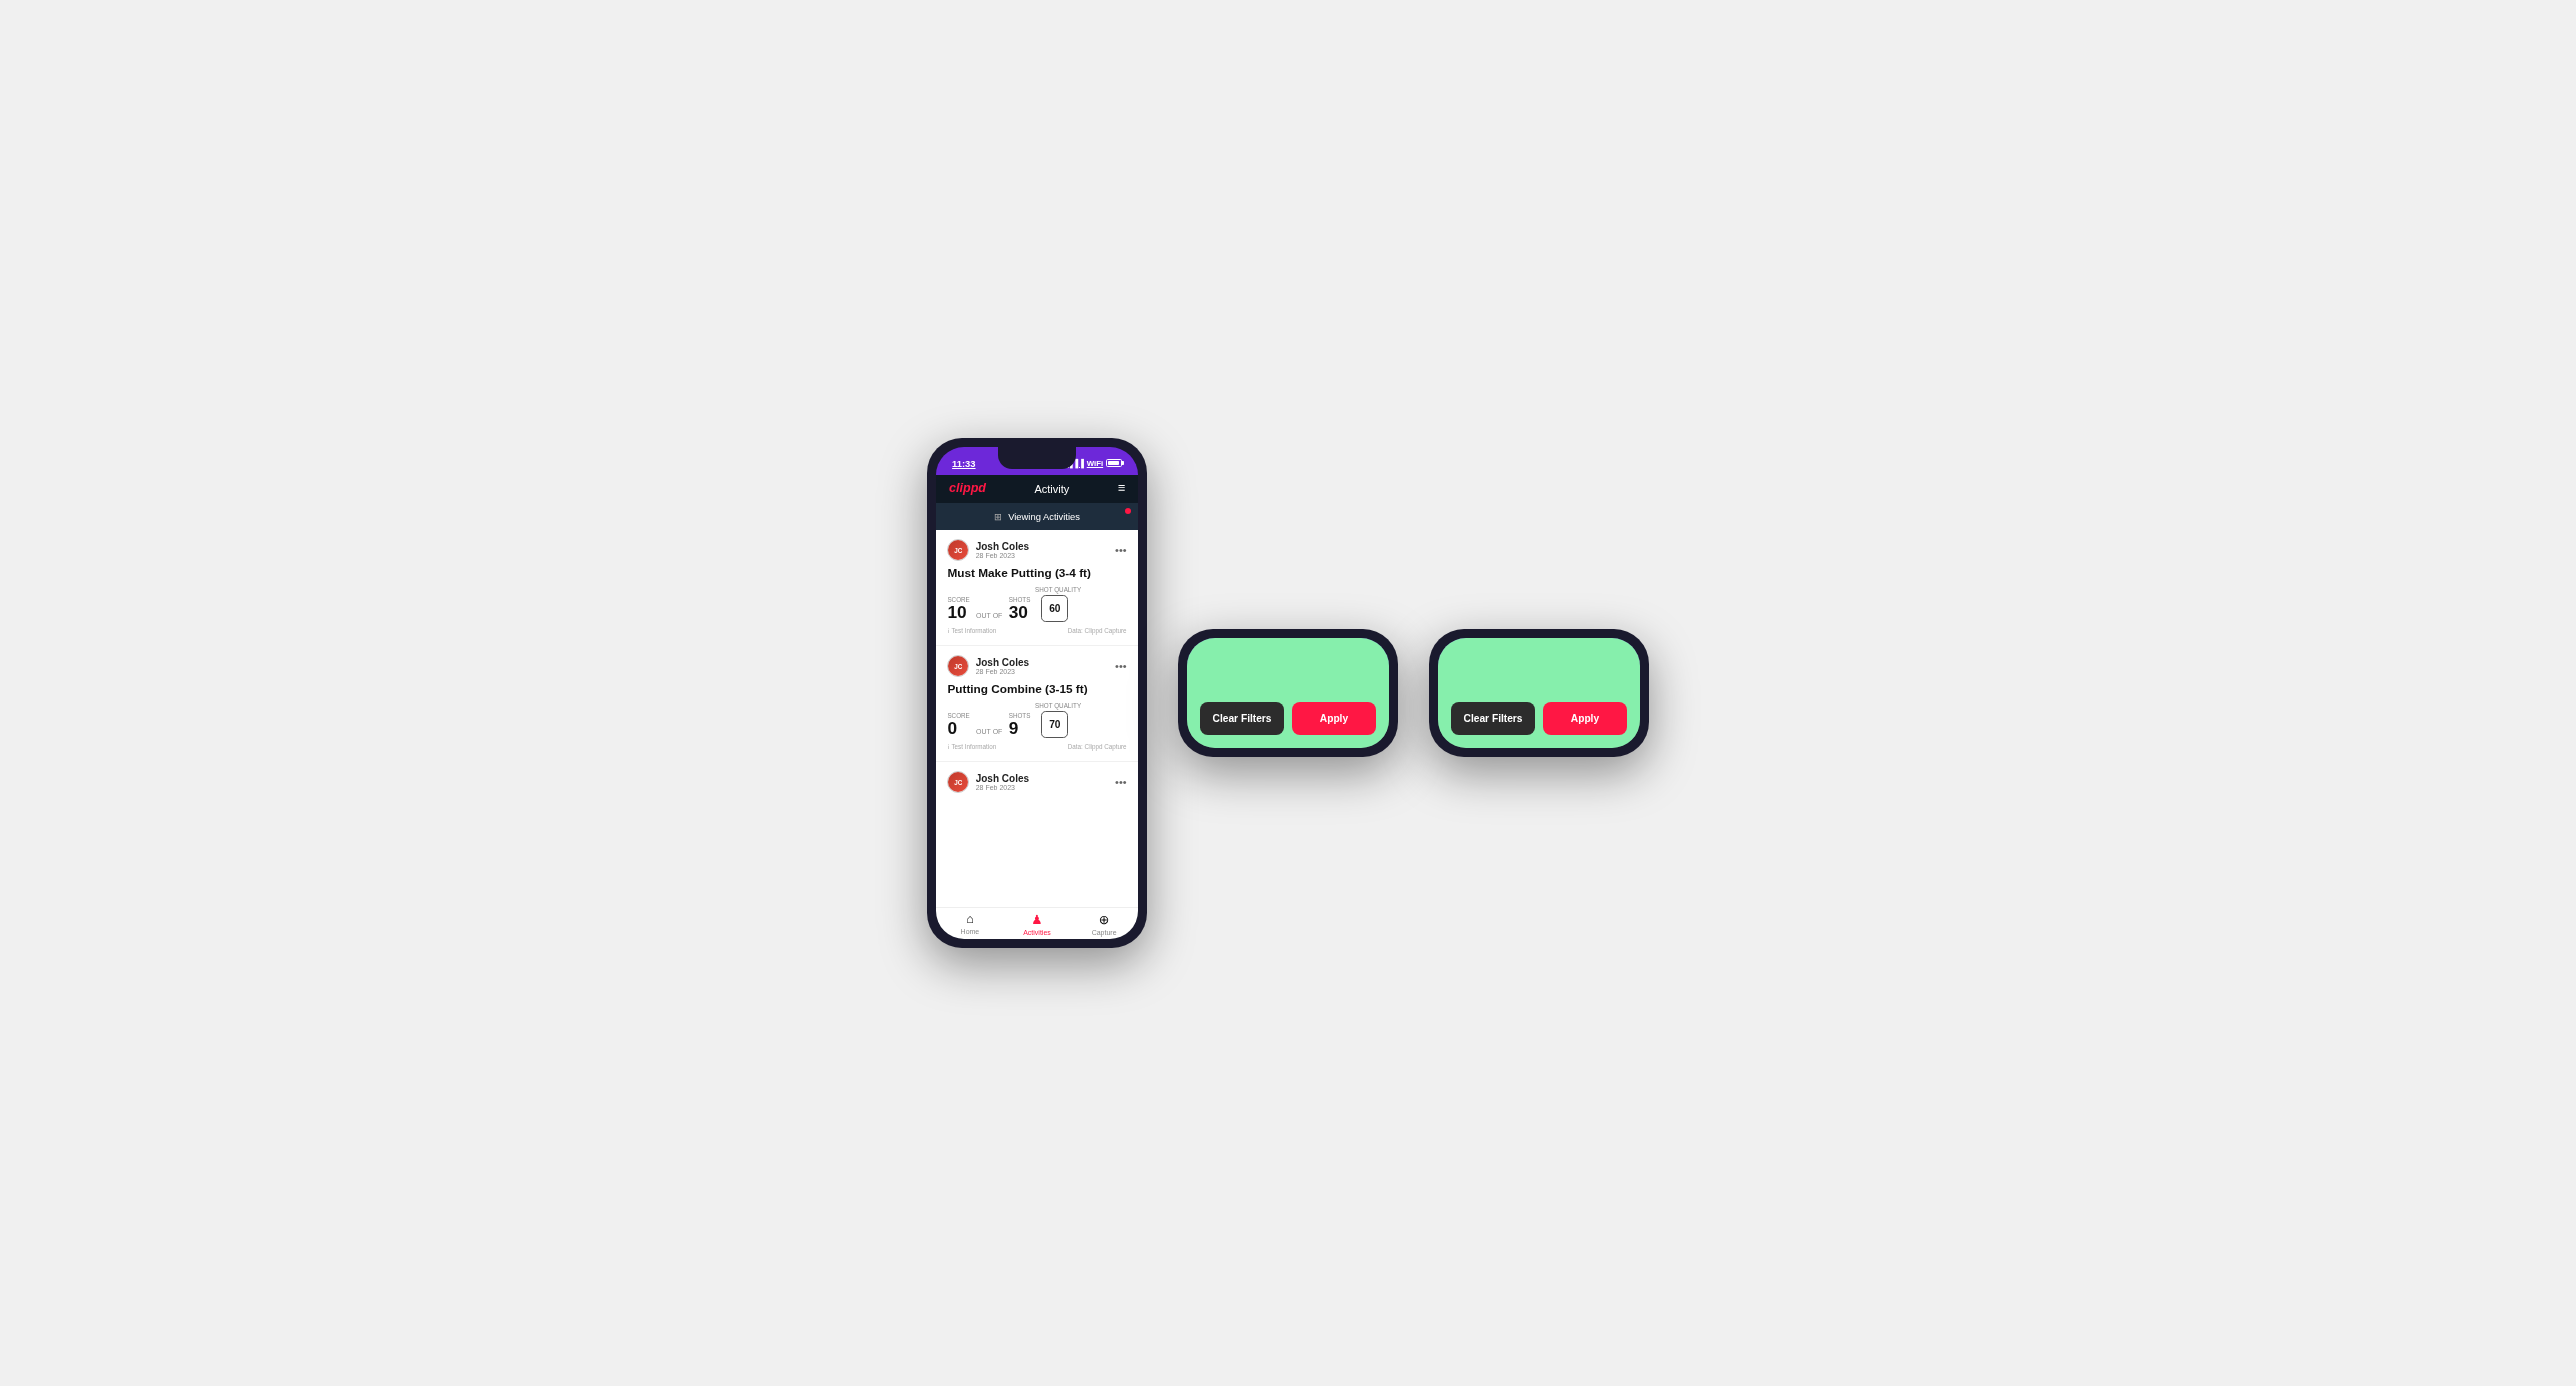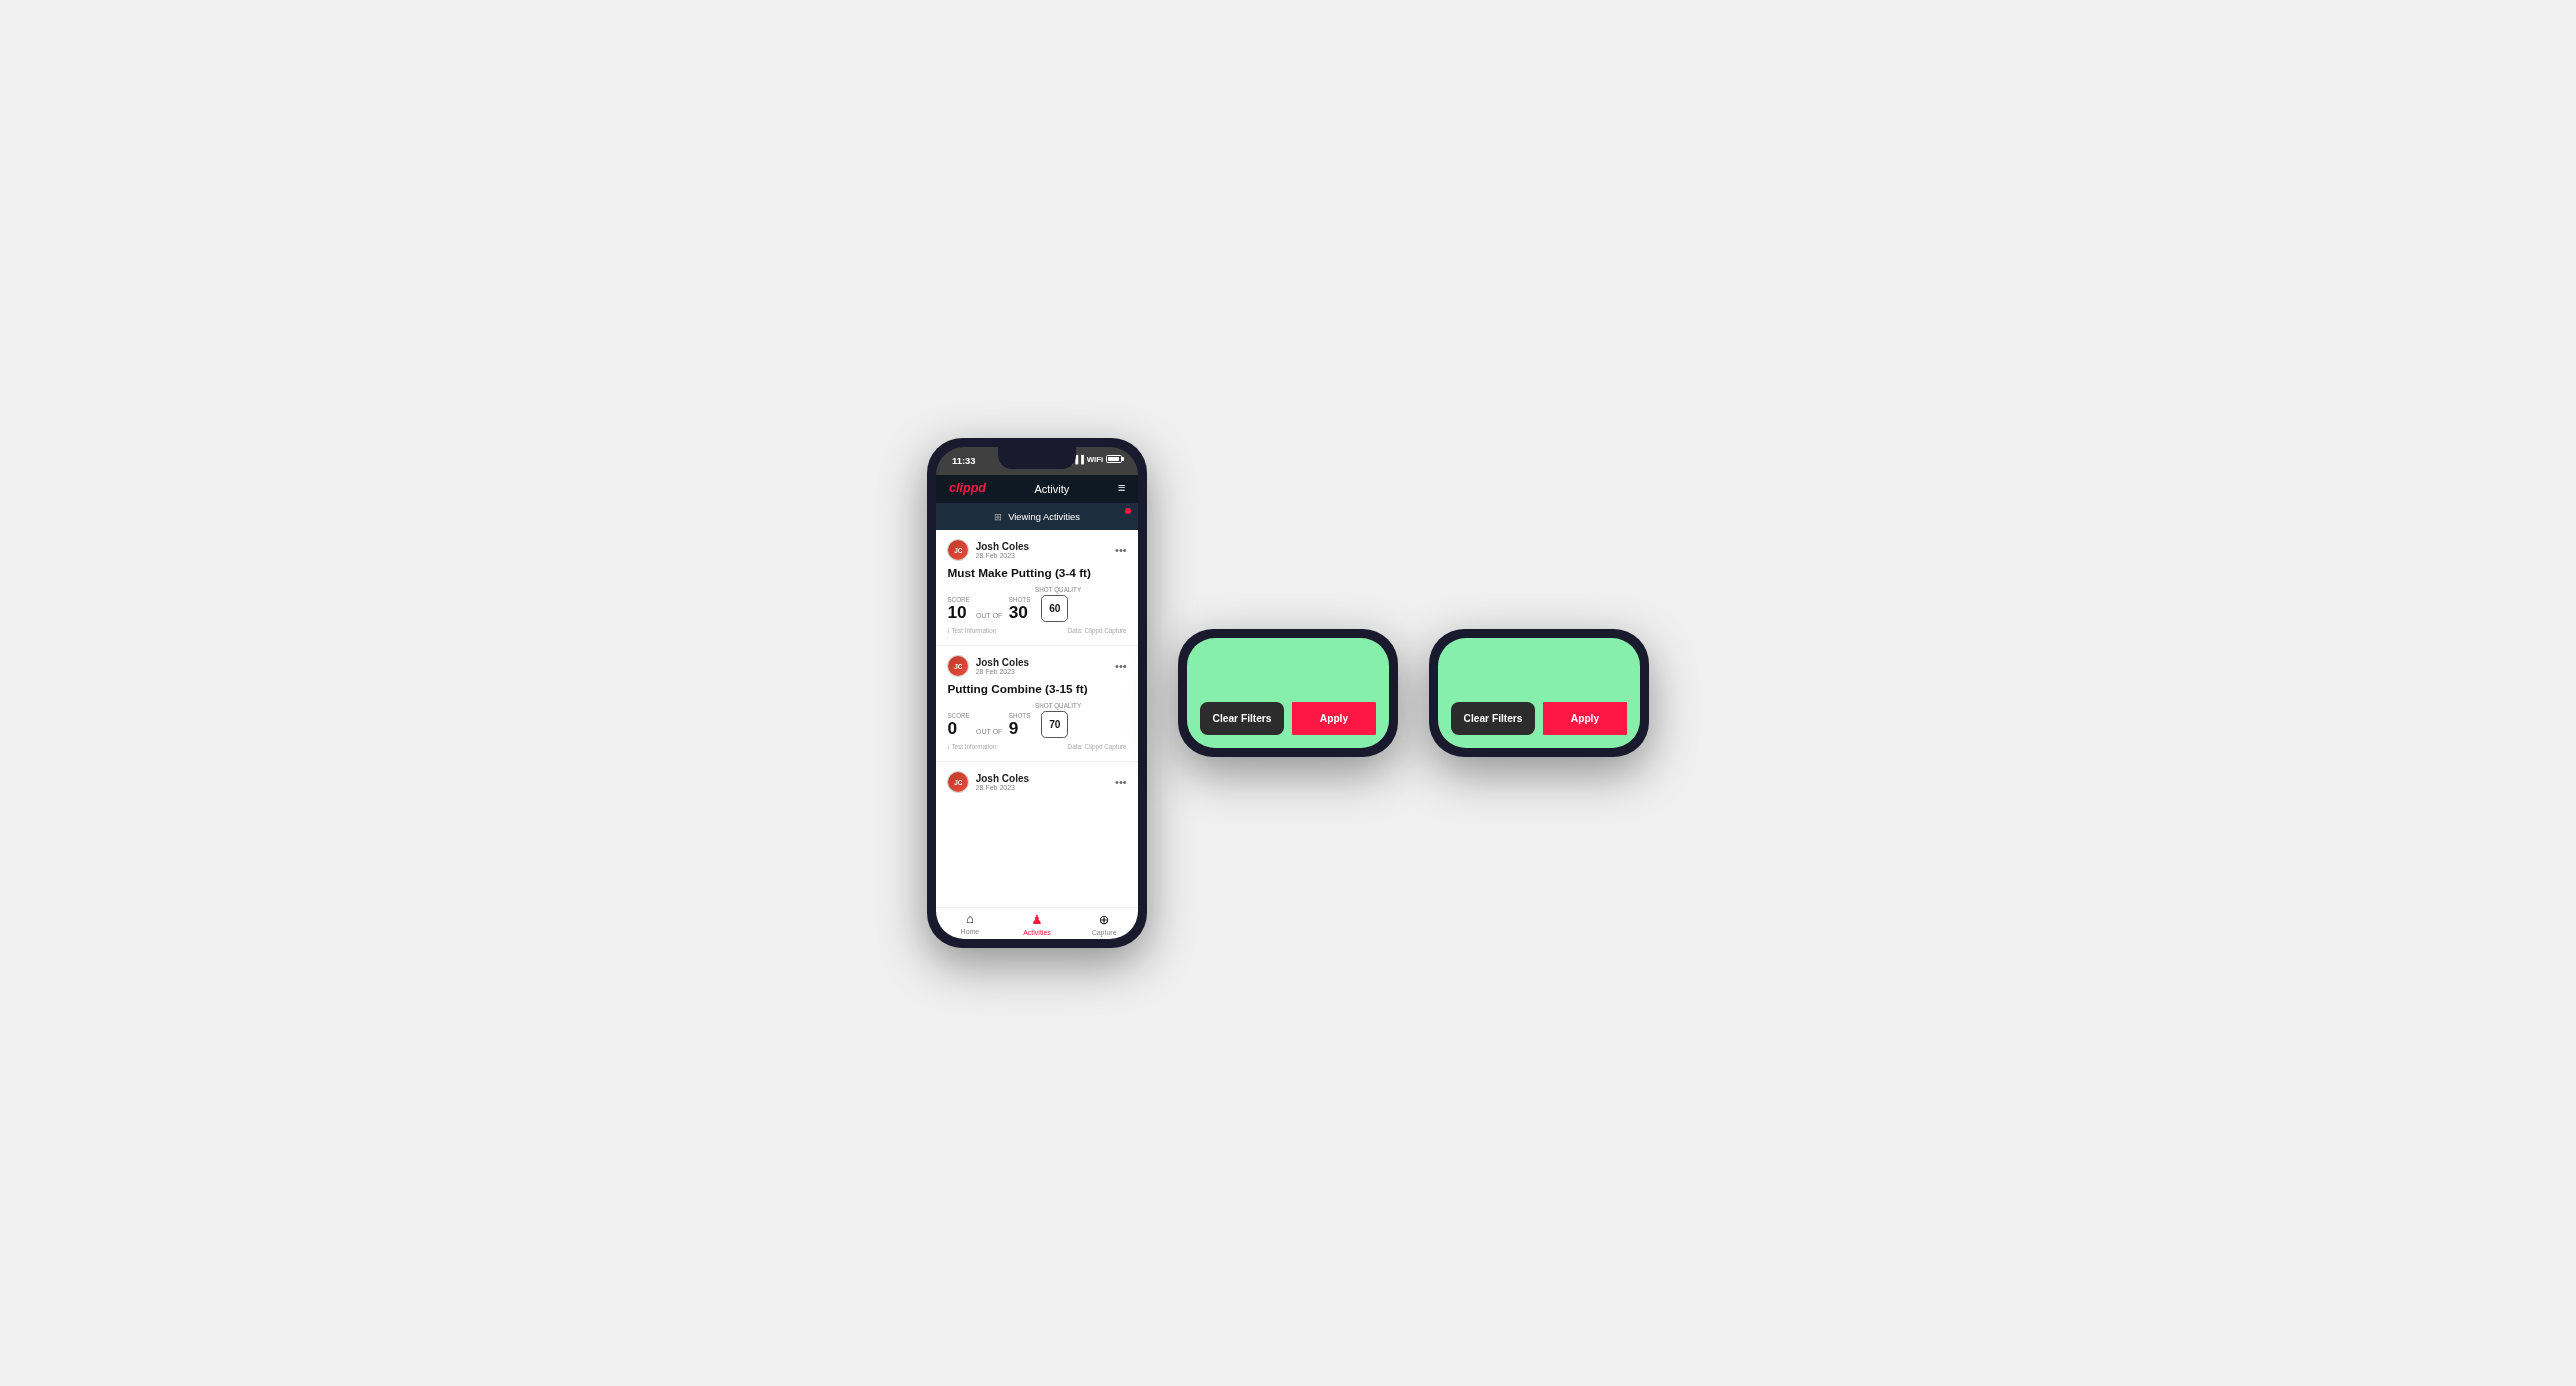--- a/index.html
+++ b/index.html
@@ -45,27 +45,28 @@
       height: 22px;
       background: #1a1a2e;
       border-radius: 0 0 14px 14px;
       z-index: 10;
     }
 
     
     .status-bar {
       display: flex;
       justify-content: space-between;
-      align-items: flex-start;
+      align-items: center;
       padding: 7.8px 15.7px 3.1px;
-      background: #404040;
+      background: #6d28d9;
       color: #fff;
       font-size: 8.6px;
       font-weight: 600;
       min-height: 28px;
+      text-decoration: underline;
     }
     .status-time { font-size: 9.4px; font-weight: 700; }
     .status-icons { display: flex; gap: 3.1px; align-items: center; }
     .battery-icon {
       width: 15.7px; height: 7.8px;
       border: 1.2px solid #fff;
       border-radius: 1.6px;
       position: relative;
       display: inline-block;
     }
@@ -298,21 +299,21 @@
       font-size: 10.2px;
       font-weight: 600;
       cursor: pointer;
     }
     .btn-apply {
       flex: 1;
       padding: 11px;
       background: #ff1744;
       color: #fff;
       border: none;
-      border-radius: 1px;
+      border-radius: 8px;
       font-size: 10.2px;
       font-weight: 600;
       cursor: pointer;
     }
 
     
     .dimmed-bg {
       position: absolute;
       top: 0; left: 0; right: 0;
       height: 60%;

